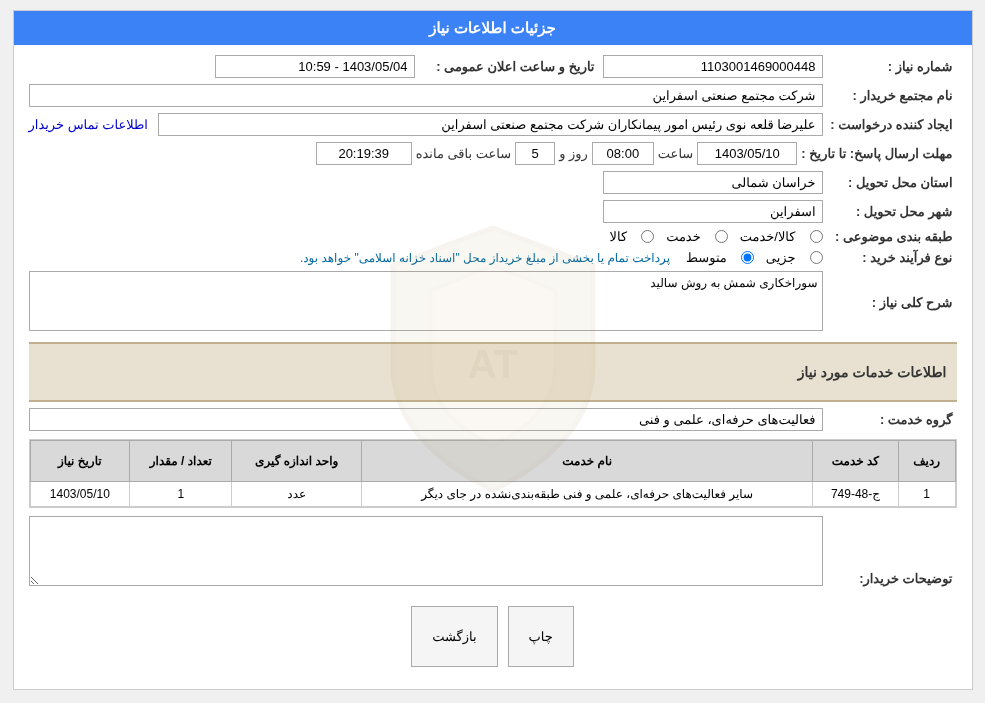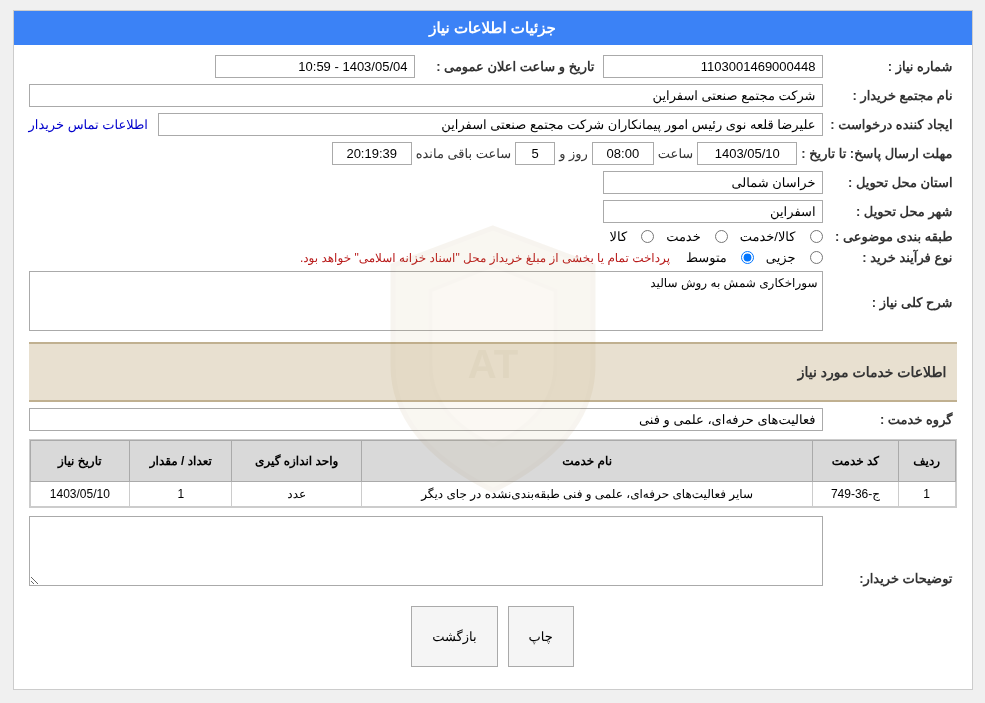--- a/index.html
+++ b/index.html
@@ -135,21 +135,21 @@
     }
     .btn {
       padding: 22px 20px;
       border: 1px solid #aaa;
       background: #f5f5f5;
       cursor: pointer;
       font-family: Tahoma, Arial, sans-serif;
       font-size: 13px;
     }
     .note-text {
-      color: #b91c1c;
+      color: #0369a1;
       font-size: 12px;
     }
     .shield-icon {
       position: absolute;
       left: 50%;
       top: 50%;
       transform: translate(-50%, -50%);
       opacity: 0.08;
       z-index: 0;
       pointer-events: none;
@@ -211,21 +211,21 @@
     </div>
 
     <div class="info-row">
       <span class="label">مهلت ارسال پاسخ: تا تاریخ :</span>
       <div class="input-field-sm" style="width:100px;">1403/05/10</div>
       <span class="field-label-sm">ساعت</span>
       <div class="input-field-sm" style="width:62px;">08:00</div>
       <span class="field-label-sm">روز و</span>
       <div class="input-field-sm" style="width:40px;">5</div>
       <span class="field-label-sm">ساعت باقی مانده</span>
-      <div class="input-field-sm" style="width:80px;">20:19:39</div>
+      <div class="input-field-sm" style="width:96px;">20:19:39</div>
     </div>
 
     <div class="info-row">
       <span class="label">استان محل تحویل :</span>
       <div class="input-field" style="max-width:220px;">خراسان شمالی</div>
     </div>
 
     <div class="info-row">
       <span class="label">شهر محل تحویل :</span>
       <div class="input-field" style="max-width:220px;">اسفراین</div>
@@ -288,21 +288,21 @@
             <th>کد خدمت</th>
             <th>نام خدمت</th>
             <th>واحد اندازه گیری</th>
             <th>تعداد / مقدار</th>
             <th>تاریخ نیاز</th>
           </tr>
         </thead>
         <tbody id="services-tbody">
         <tr>
     <td>1</td>
-    <td>ج-36-749</td>
+    <td>ج-48-749</td>
     <td>سایر فعالیت‌های حرفه‌ای، علمی و فنی طبقه‌بندی‌نشده در جای دیگر</td>
     <td>عدد</td>
     <td>1</td>
     <td>1403/05/10</td>
   </tr>
           </tbody>
       </table>
     </div>
 
     <div class="desc-area">

